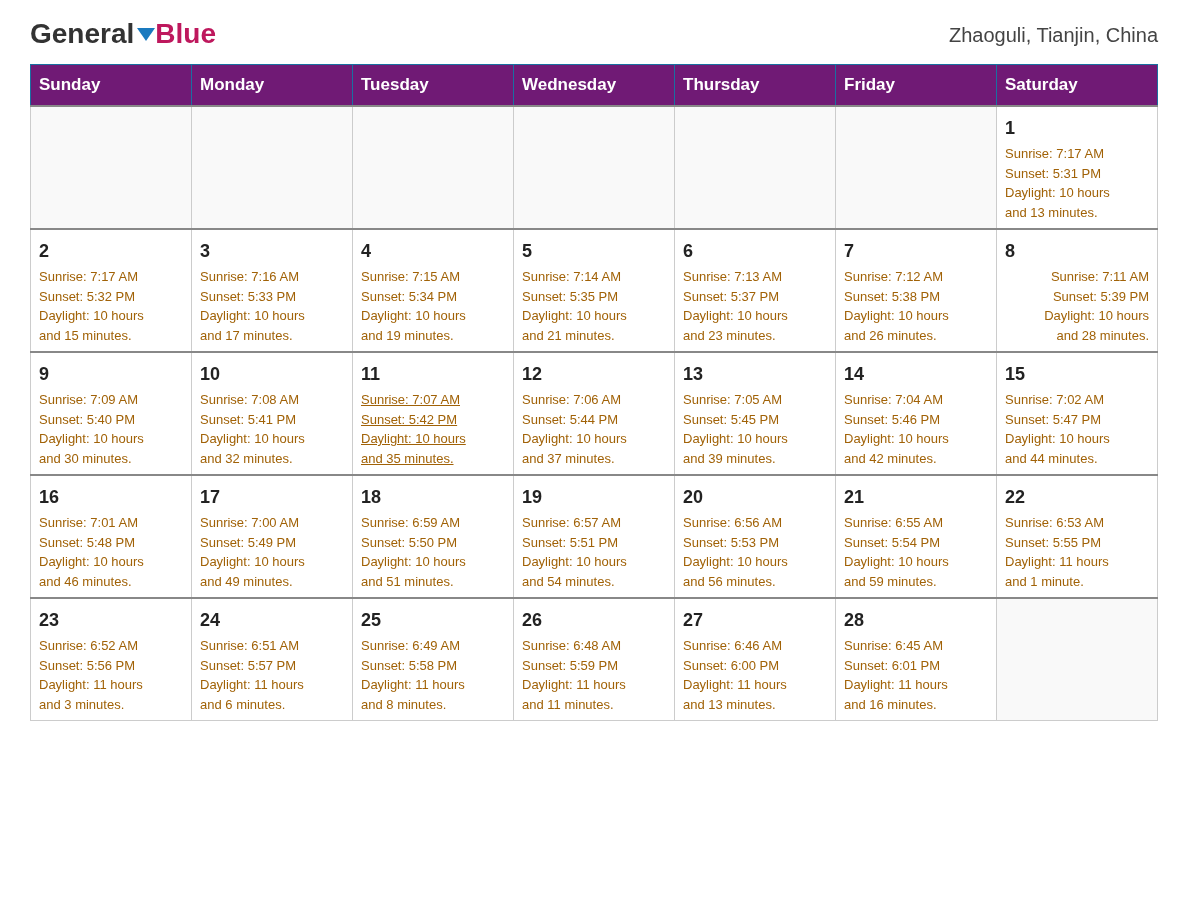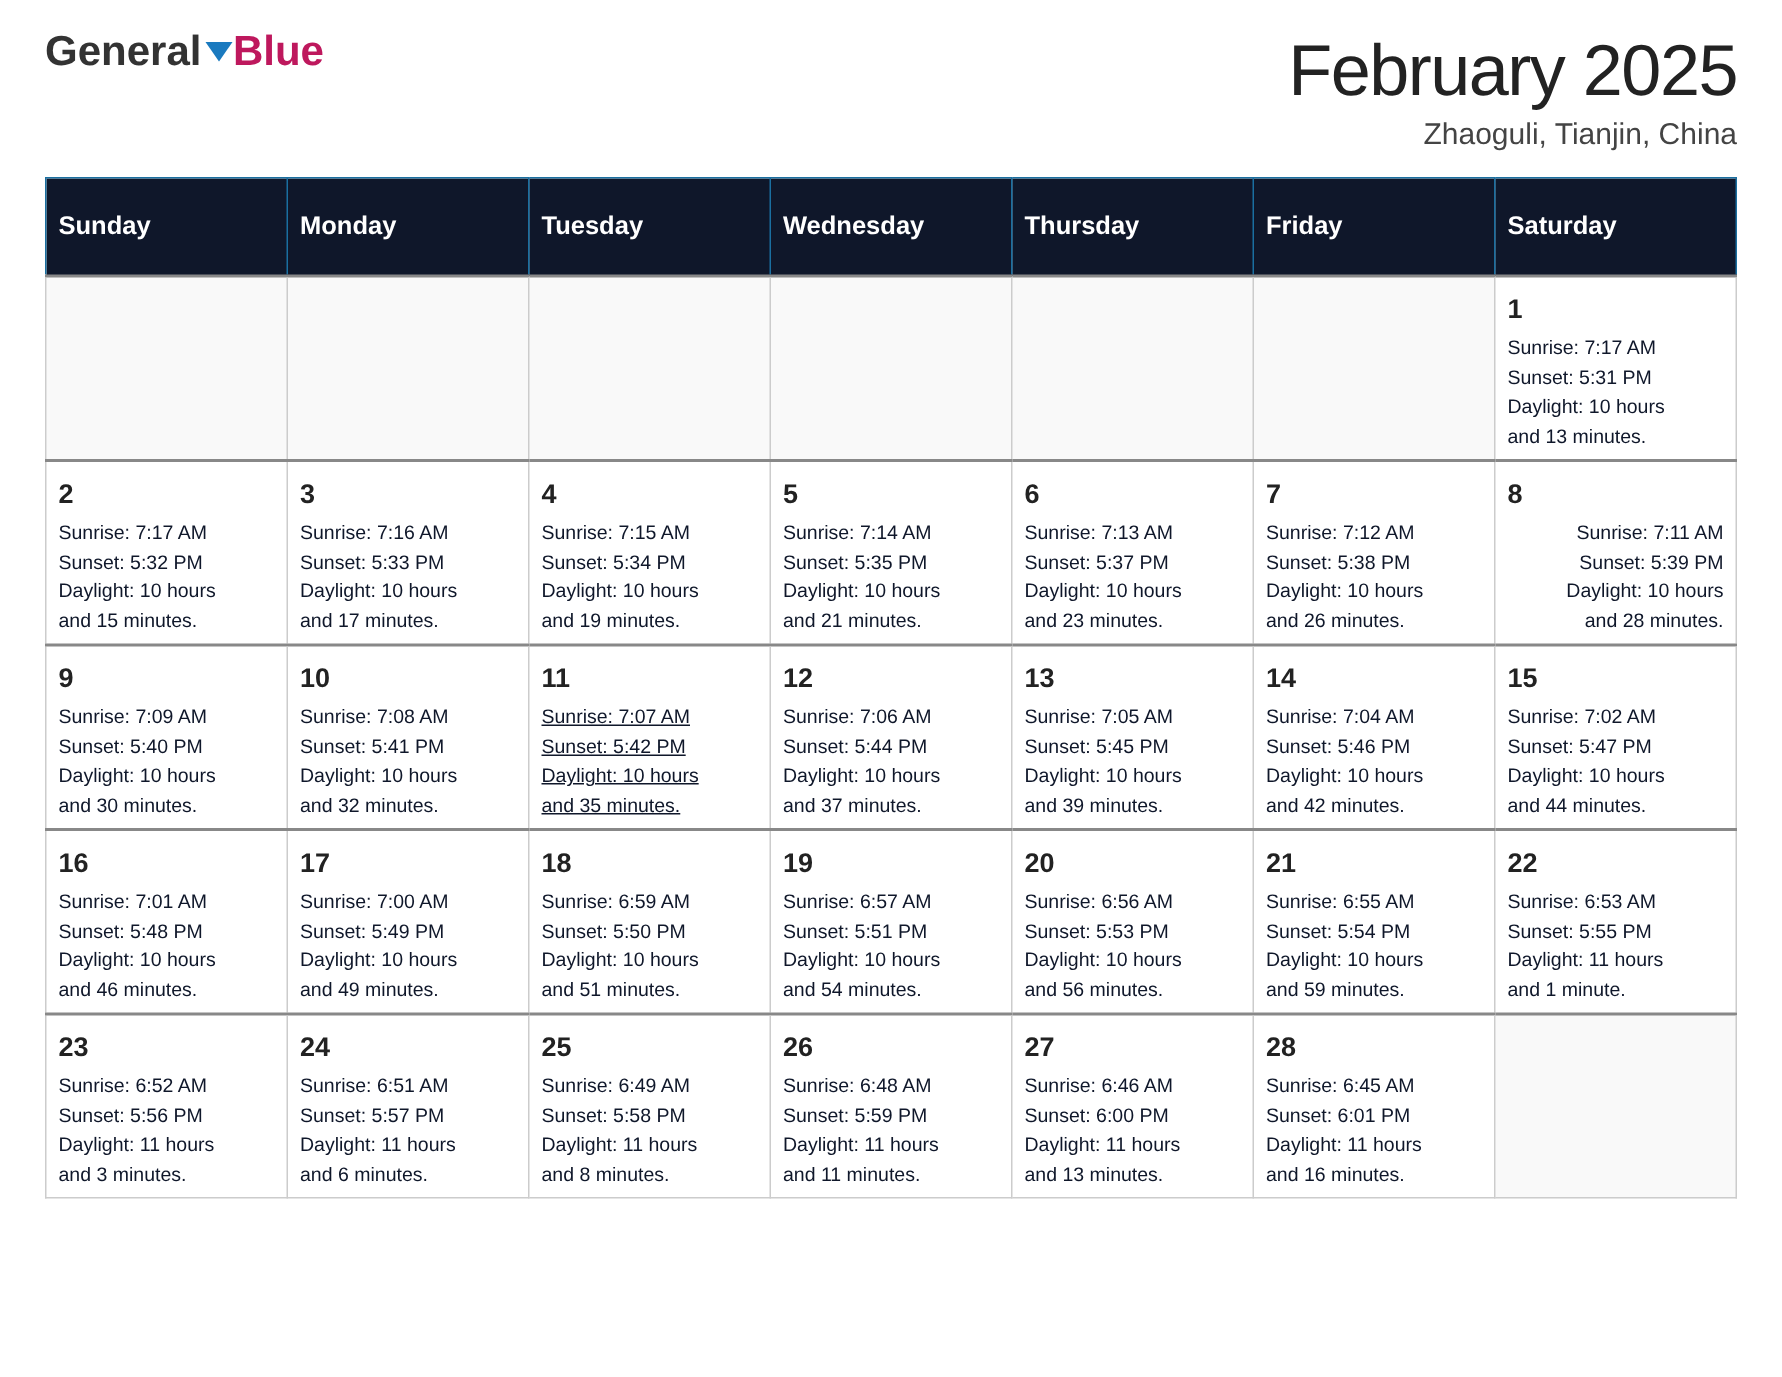--- a/index.html
+++ b/index.html
@@ -33,25 +33,25 @@
     .location {
       font-size: 20px;
       color: #444;
       margin-top: 4px;
     }
     .calendar {
       width: 100%;
       border-collapse: collapse;
     }
     .calendar th {
-      background-color: #0f172a;
+      background-color: #701a75;
       color: #fff;
       font-size: 17px;
       font-weight: bold;
-      padding: 22px 8px;
+      padding: 10px 8px;
       text-align: left;
       border: 1px solid #1a6fa0;
     }
     .calendar td {
       vertical-align: top;
       padding: 8px 8px 6px 8px;
       border: 1px solid #ccc;
       border-top: 2px solid #888;
       width: 14.28%;
       min-height: 120px;
@@ -66,39 +66,38 @@
     }
     .day-num {
       font-size: 18px;
       font-weight: bold;
       color: #222;
       display: block;
       margin-bottom: 3px;
     }
     .day-info {
       font-size: 13px;
-      color: #0f172a;
+      color: #a16207;
       line-height: 1.5;
     }
     .calendar tr td:first-child {
       border-left: 1px solid #ccc;
     }
   </style>
 </head>
 <body>
 
 <div class="header-area">
   <div class="logo">
     <span>
       <span style="font-size:28px;font-weight:bold;color:#333;">General</span><span style="display:inline-block;width:0;height:0;border-left:9px solid transparent;border-right:9px solid transparent;border-top:13px solid #1a7abf;margin-left:3px;position:relative;top:-2px;"></span>
     </span>
     <span style="font-size:28px;font-weight:bold;color:#be185d;">Blue</span>
   </div>
   <div class="title-area">
-    <div class="month-title">February 2025</div>
     <div class="location">Zhaoguli, Tianjin, China</div>
   </div>
 </div>
 
 <table class="calendar">
   <thead>
     <tr>
       <th>Sunday</th>
       <th>Monday</th>
       <th>Tuesday</th>

